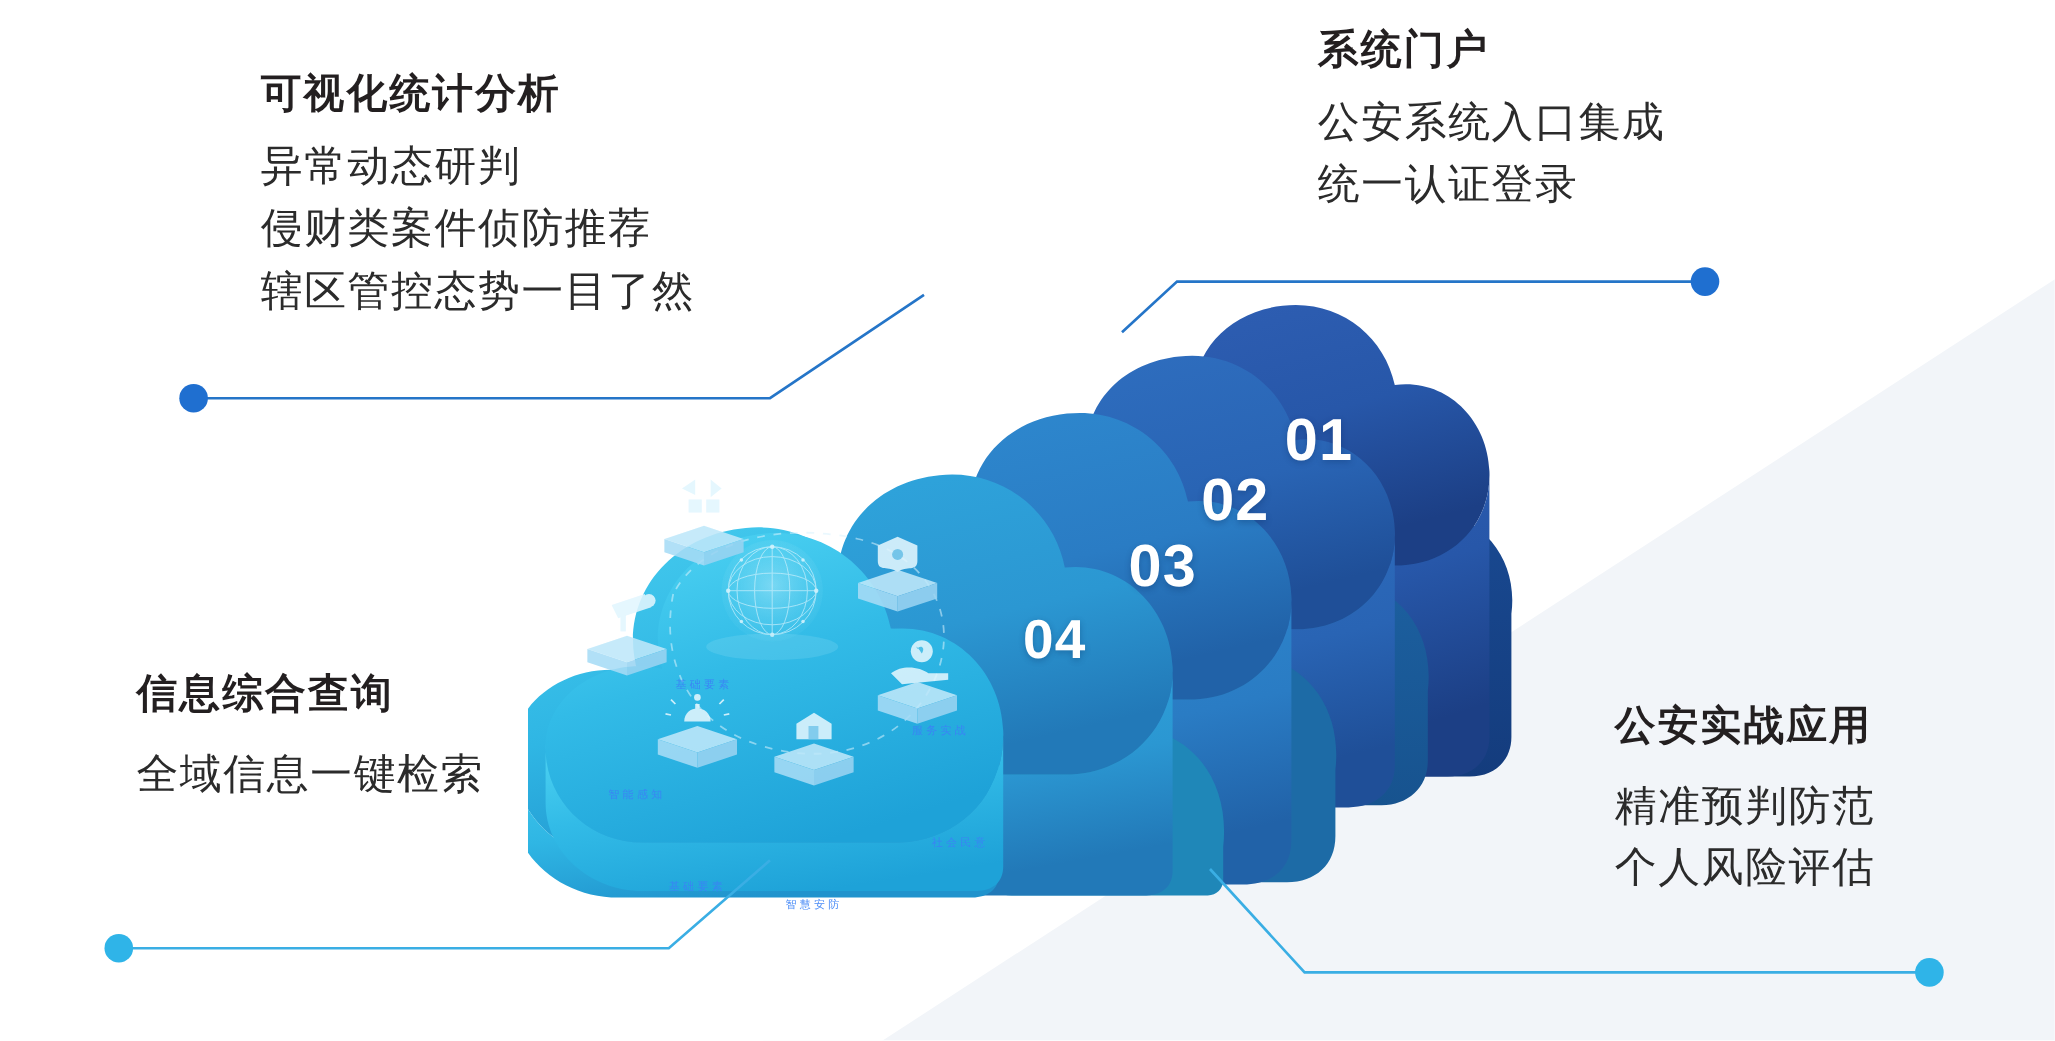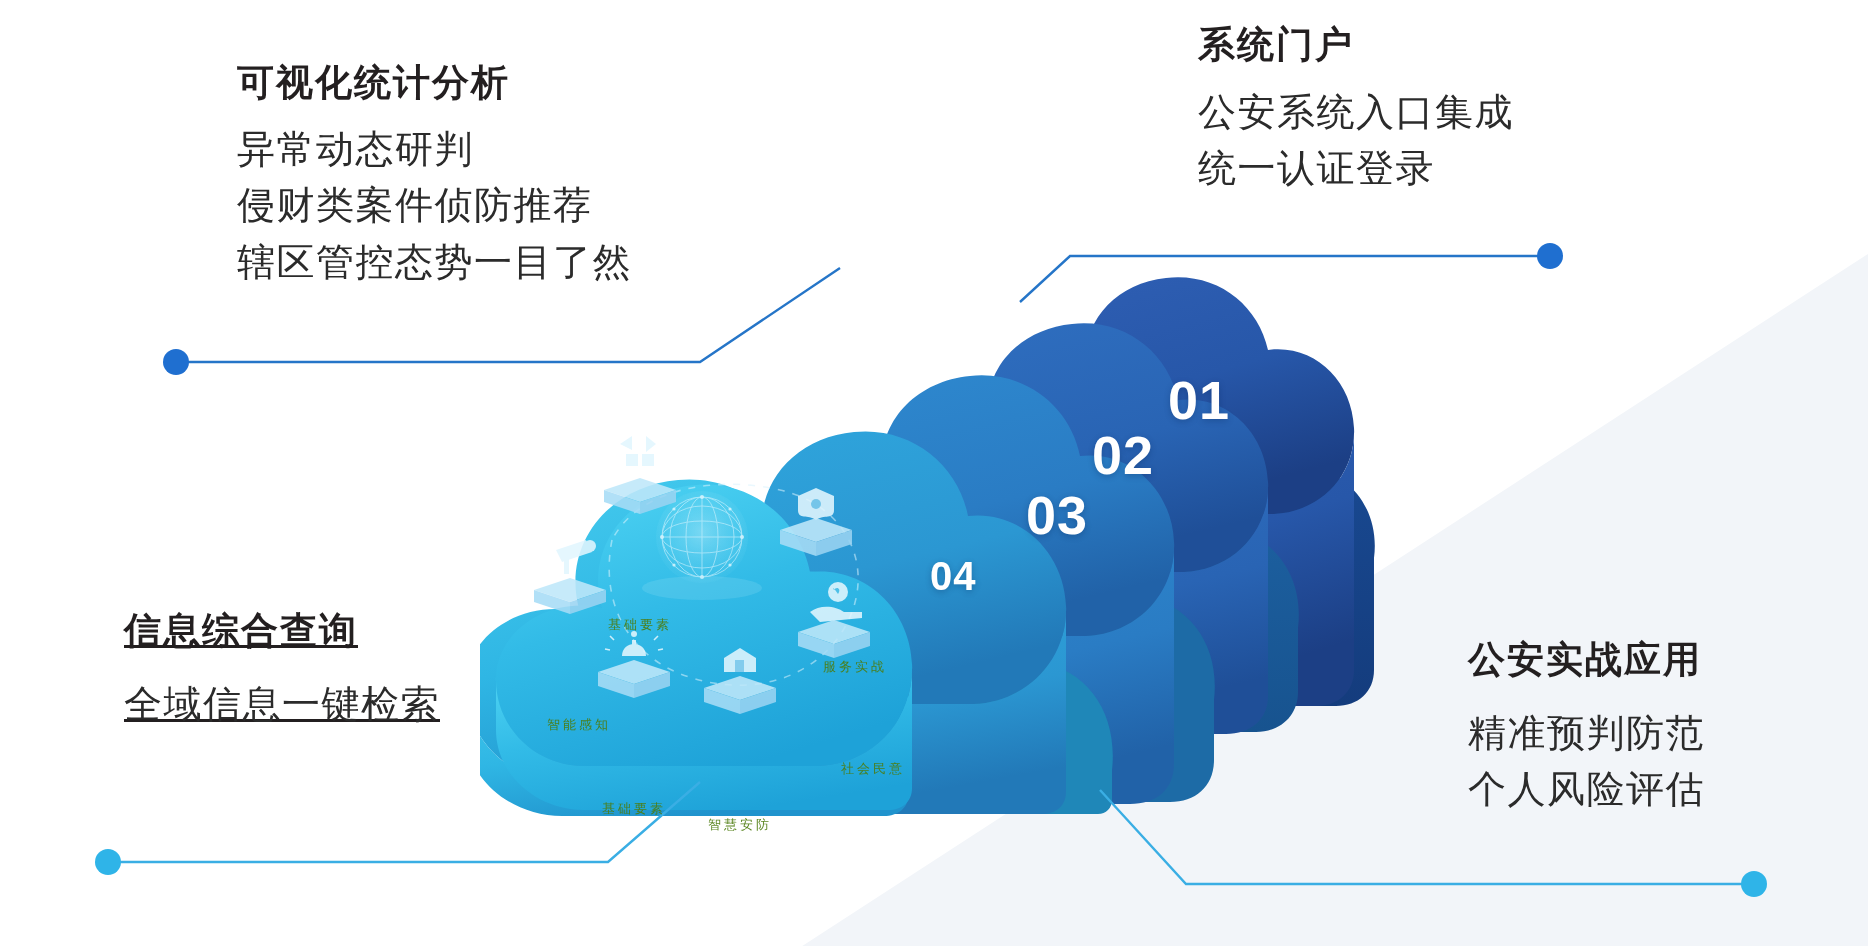--- a/index.html
+++ b/index.html
@@ -65,60 +65,60 @@
   }
   .callout .c-line {
     font-size: 38px;
     font-weight: normal;
     letter-spacing: 1.5px;
     line-height: 1.48;
     white-space: nowrap;
     color: #2b2b2b;
   }
 
-  #callout-visual  { left: 237px;  top: 62px; font-family: Liberation Mono, monospace;  }
+  #callout-visual  { left: 237px;  top: 62px;  }
   #callout-portal  { left: 1198px; top: 22px;  }
-  #callout-query   { left: 124px;  top: 608px; text-decoration: underline; }
+  #callout-query   { left: 124px;  top: 608px; }
   #callout-combat  { left: 1468px; top: 637px; }
   #callout-combat .c-title { margin-bottom: 22px; }
   #callout-query  .c-title { margin-bottom: 22px; }
 
   
   .cloud-num {
     position: absolute;
     z-index: 5;
     color: #ffffff;
     font-size: 54px;
     font-weight: bold;
     letter-spacing: 1px;
     text-shadow: 0 2px 6px rgba(10,40,90,0.30);
     line-height: 1;
   }
   #num-01 { left: 1168px; top: 373px; }
   #num-02 { left: 1092px; top: 428px; }
   #num-03 { left: 1026px; top: 488px; }
-  #num-04 { left: 930px;  top: 556px; font-size: 40px; }
+  #num-04 { left: 930px;  top: 556px; font-size: 50px; }
 
   
   .node {
     position: absolute;
     z-index: 5;
     width: 120px;
     margin-left: -60px;
     text-align: center;
     color: #dff3fb;
     pointer-events: auto;
   }
   .node .node-label {
     display: block;
-    font-size: 13px;
+    font-size: 10px;
     letter-spacing: 3px;
     line-height: 1.2;
     margin-top: 4px;
-    color: #4d7c0f;
+    color: #3b82f6;
     opacity: .92;
   }
 </style>
 </head>
 <body>
 
 <div id="stage">
 
   <div class="bg-wash"></div>
 

